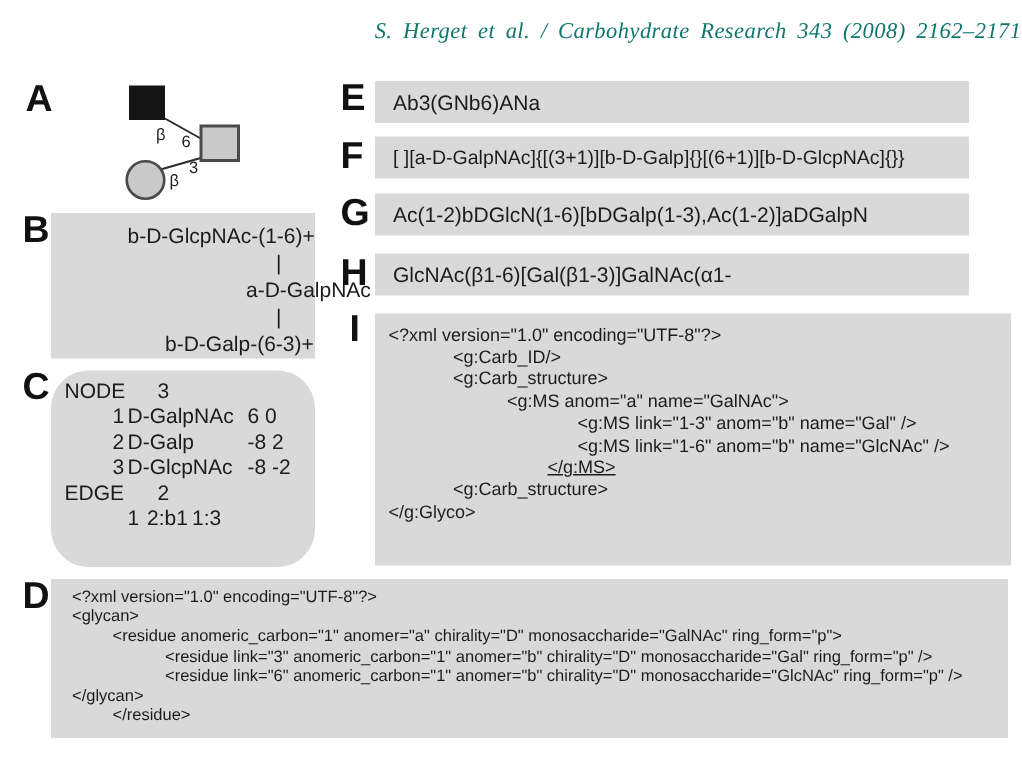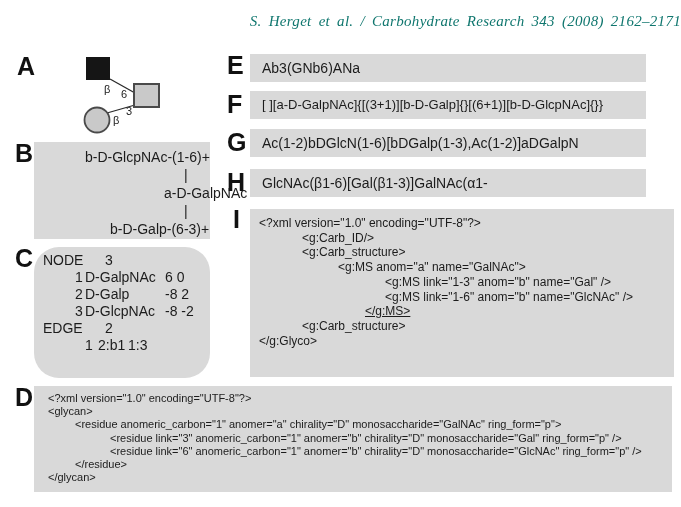--- a/index.html
+++ b/index.html
@@ -111,22 +111,22 @@
     </div>
   </div>
 
   <div class="plabel" style="left:15px; top:385px;">D</div>
   <div class="gbox d-box">
     <div class="d-line">&lt;?xml version="1.0" encoding="UTF-8"?&gt;</div>
     <div class="d-line">&lt;glycan&gt;</div>
     <div class="d-line d-1">&lt;residue anomeric_carbon="1" anomer="a" chirality="D" monosaccharide="GalNAc" ring_form="p"&gt;</div>
     <div class="d-line d-2">&lt;residue link="3" anomeric_carbon="1" anomer="b" chirality="D" monosaccharide="Gal" ring_form="p" /&gt;</div>
     <div class="d-line d-2">&lt;residue link="6" anomeric_carbon="1" anomer="b" chirality="D" monosaccharide="GlcNAc" ring_form="p" /&gt;</div>
+    <div class="d-line">&lt;/glycan&gt;</div>
     <div class="d-line d-1">&lt;/residue&gt;</div>
-    <div class="d-line">&lt;/glycan&gt;</div>
   </div>
 
   <div class="plabel" style="left:227px; top:53px;">E</div>
   <div class="gbox oneline e-box">
     <span>Ab3(GNb6)ANa</span>
   </div>
 
   <div class="plabel" style="left:227px; top:92px;">F</div>
   <div class="gbox oneline f-box">
     <span>[ ][a-D-GalpNAc]{[(3+1)][b-D-Galp]{}[(6+1)][b-D-GlcpNAc]{}}</span>

